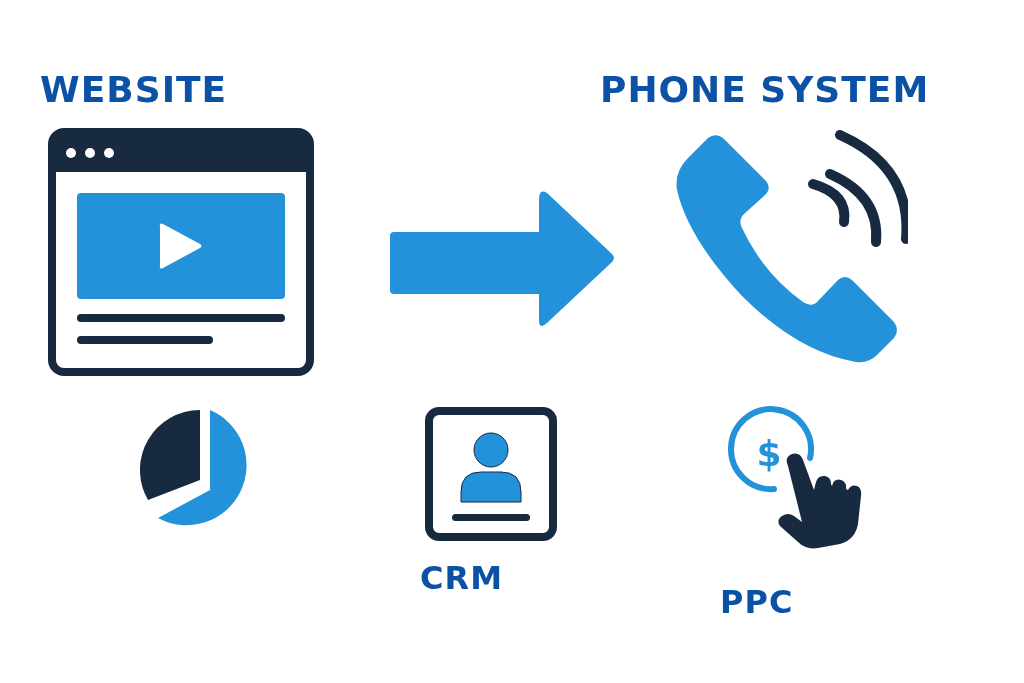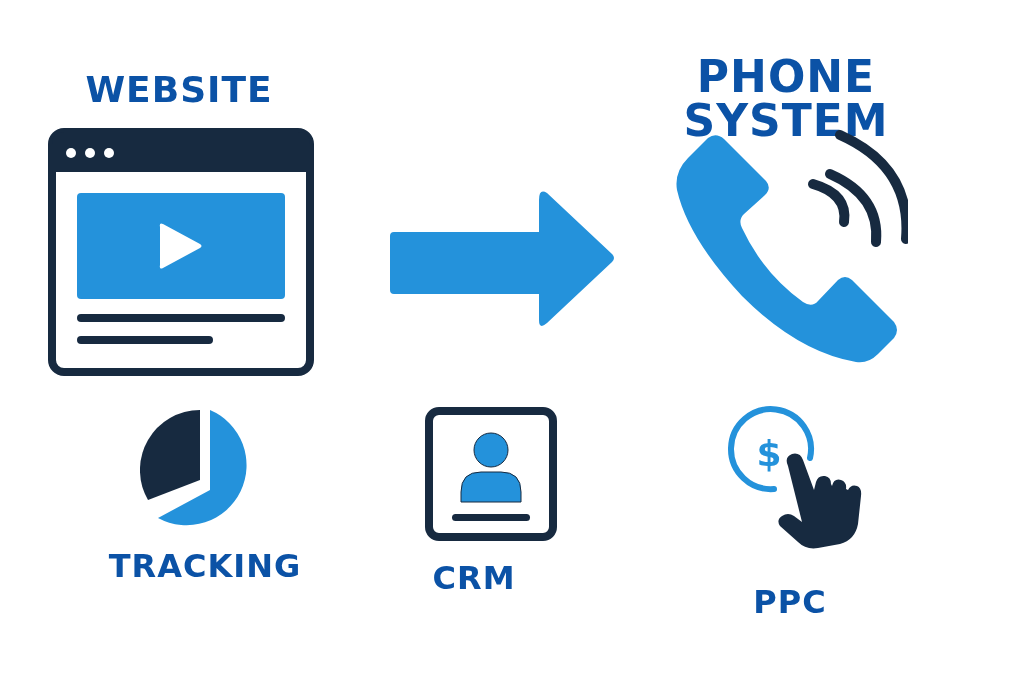--- a/index.html
+++ b/index.html
@@ -1,28 +1,28 @@
 <!DOCTYPE html>
 <html><head>
   <meta charset="utf-8">
   <style>
     html, body { margin: 0; padding: 0; }
     body {
       width: 1024px; height: 683px; background: #ffffff; position: relative; overflow: hidden;
       font-family: "DejaVu Sans", sans-serif;
     }
     .label {
-      position: absolute; color: #0b52a6; font-weight: bold; text-align: center;
+      position: absolute; color: #0b52a6; font-weight: bold; text-align: left;
       letter-spacing: 1px; line-height: 1;
     }
     .icon { position: absolute; }
     #title-website { left: 40px; top: 72px; width: 278px; font-size: 36px; }
-    #title-phone { left: 600px; top: 55px; width: 372px; font-size: 44px; }
+    #title-phone { left: 600px; top: 72px; width: 372px; font-size: 36px; }
     #label-call { left: 95px; top: 548px; width: 220px; font-size: 32px; line-height: 37px; }
-    #label-crm { left: 404px; top: 562px; width: 140px; font-size: 32px; }
+    #label-crm { left: 420px; top: 562px; width: 140px; font-size: 32px; }
     #label-ppc { left: 720px; top: 586px; width: 140px; font-size: 32px; }
   </style>
 </head>
 <body>
 
 <div>
 
   <div id="title-website" class="label">WEBSITE</div>
   <div id="title-phone" class="label">PHONE SYSTEM</div>
 
@@ -47,21 +47,20 @@
     <path d="M144 116 Q148 88 113 78" fill="none" stroke="#172a40" stroke-width="10" stroke-linecap="round" transform="translate(32,-24)"></path>
     <path d="M144 116 Q148 70 98 48" fill="none" stroke="#172a40" stroke-width="10" stroke-linecap="round" transform="translate(64,-4)"></path>
     <path d="M144 116 Q150 44 78 12" fill="none" stroke="#172a40" stroke-width="10" stroke-linecap="round" transform="translate(94,-7)"></path>
   </svg>
 
   <svg class="icon" style="left:140px;top:404px;" width="130" height="130" viewBox="0 0 130 130">
     <path d="M60 6 L60 76 L8 96 A60 60 0 0 1 60 6 Z" fill="#172a40"></path>
     <path d="M70 6 A60 60 0 1 1 18 114 L70 86 Z" fill="#2492db"></path>
   </svg>
   <div id="label-call" class="label">
-    <div>TRACKING</div>
   </div>
 
   <svg class="icon" style="left:424px;top:406px;" width="134" height="136" viewBox="0 0 134 136">
     <rect x="5" y="5" width="124" height="126" rx="10" fill="#ffffff" stroke="#172a40" stroke-width="8"></rect>
     <circle cx="67" cy="44" r="17" fill="#2492db" stroke="#172a40" stroke-width="1"></circle>
     <path d="M37 96 L37 86 Q37 66 57 66 L77 66 Q97 66 97 86 L97 96 Z" fill="#2492db" stroke="#172a40" stroke-width="1"></path>
     <rect x="28" y="108" width="78" height="7" rx="3.5" fill="#172a40"></rect>
   </svg>
   <div id="label-crm" class="label">CRM</div>
 

